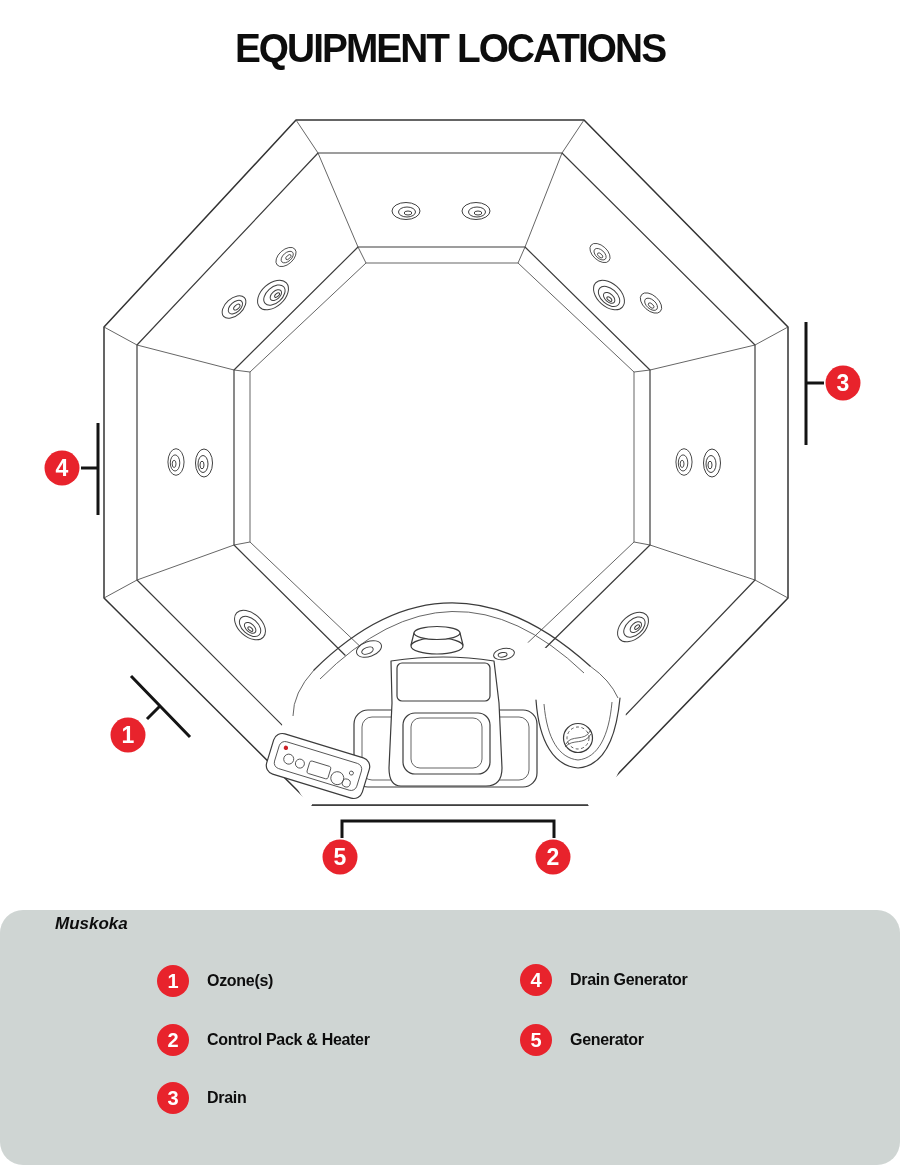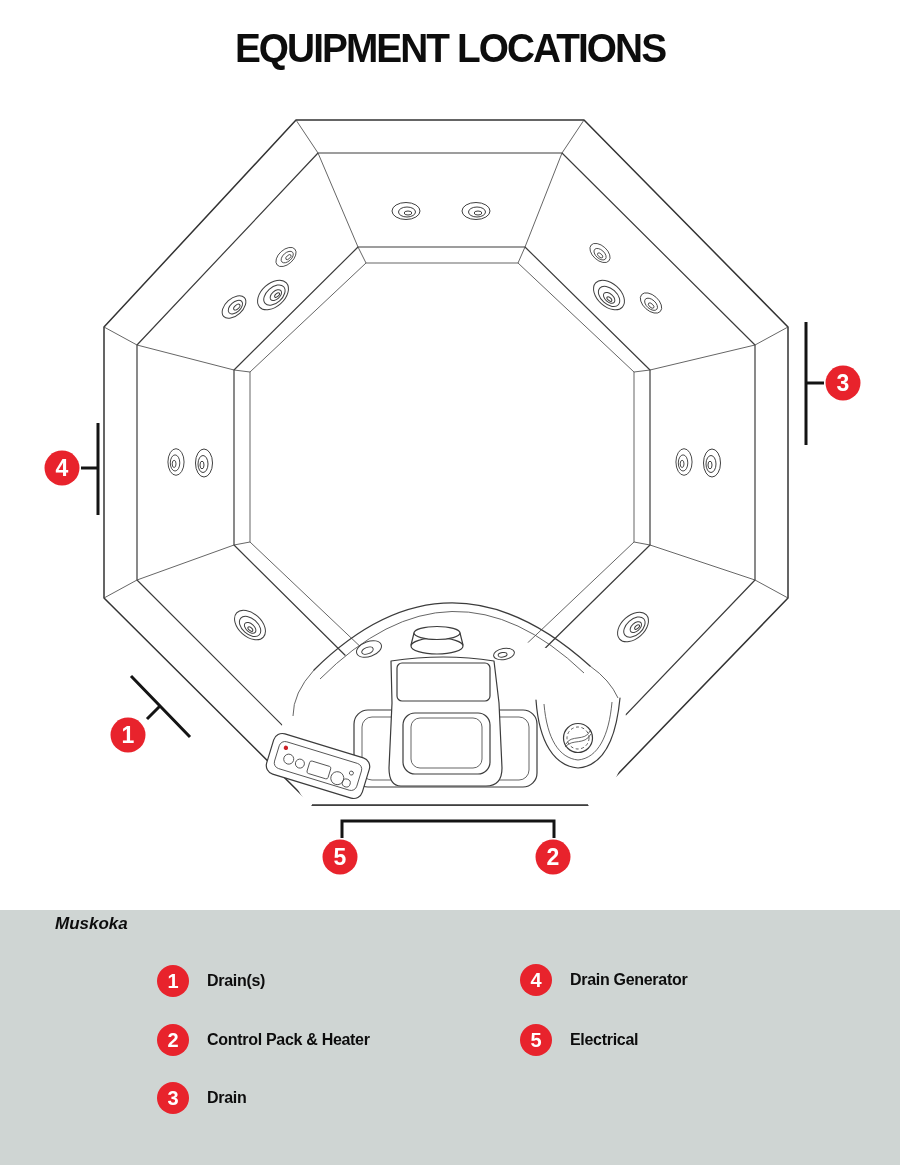--- a/index.html
+++ b/index.html
@@ -13,21 +13,21 @@
     transform:scaleX(0.97);transform-origin:center;
   }
   #tub-svg{position:absolute;left:0;top:0;}
   .ln{fill:none;stroke:#3c3c3c;stroke-width:1.2;stroke-linejoin:round;stroke-linecap:round;}
   .ln-thick{fill:none;stroke:#333;stroke-width:1.5;stroke-linejoin:round;}
   .ln-thin{fill:none;stroke:#4a4a4a;stroke-width:0.85;stroke-linejoin:round;}
   .wfill{fill:#ffffff;}
   .leader{stroke:#141414;stroke-width:3;fill:none;stroke-linecap:butt;}
   .marker-num{fill:#ffffff;font-family:"Liberation Sans",sans-serif;font-size:23px;font-weight:bold;text-anchor:middle;}
   .legend-panel{
-    position:absolute;left:0;top:910px;width:900px;height:255px;background:#cfd5d3;
+    position:absolute;left:0;top:910px;width:900px;height:255px;background:#cfd5d3;border-radius:23px;
   }
   .model-name{
     position:absolute;left:55px;top:4px;font-size:17px;font-weight:bold;font-style:italic;color:#0d0d0d;
   }
   .legend-item{
     position:absolute;display:flex;align-items:center;height:32px;
   }
   .legend-badge{
     width:32px;height:32px;border-radius:50%;background:#e8232c;color:#fff;
     display:flex;align-items:center;justify-content:center;
@@ -182,30 +182,30 @@
     </g>
   </g>
 </svg>
 
 <div class="legend-panel">
   <div class="model-name">Muskoka</div>
 </div>
 
 <div class="legend-item" style="left:157px;top:965px;">
   <span class="legend-badge">1</span>
-  <span class="legend-label">Drain(s)</span>
+  <span class="legend-label">Ozone(s)</span>
 </div>
 <div class="legend-item" style="left:157px;top:1024px;">
   <span class="legend-badge">2</span>
   <span class="legend-label">Control Pack &amp; Heater</span>
 </div>
 <div class="legend-item" style="left:157px;top:1082px;">
   <span class="legend-badge">3</span>
   <span class="legend-label">Drain</span>
 </div>
 <div class="legend-item" style="left:520px;top:964px;">
   <span class="legend-badge">4</span>
   <span class="legend-label">Drain Generator</span>
 </div>
 <div class="legend-item" style="left:520px;top:1024px;">
   <span class="legend-badge">5</span>
-  <span class="legend-label">Electrical</span>
+  <span class="legend-label">Generator</span>
 </div>
 
 </body></html>

